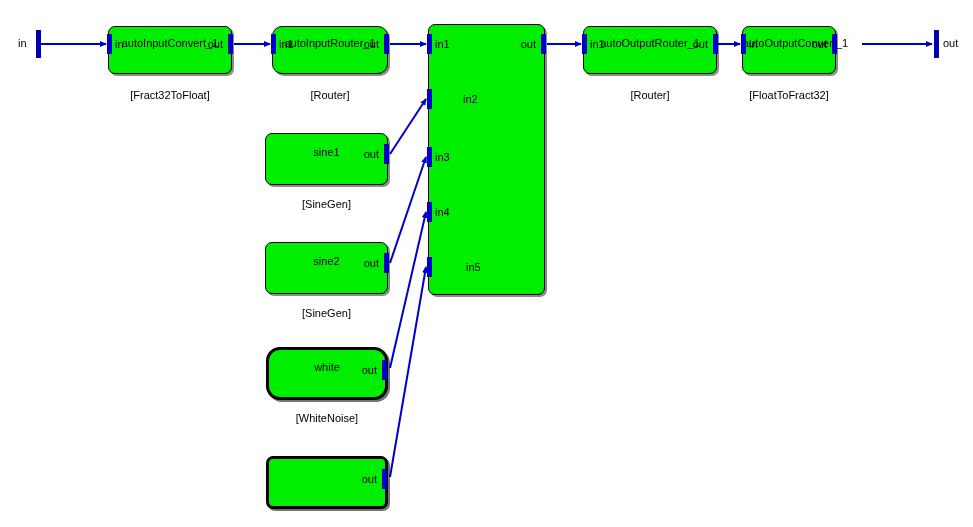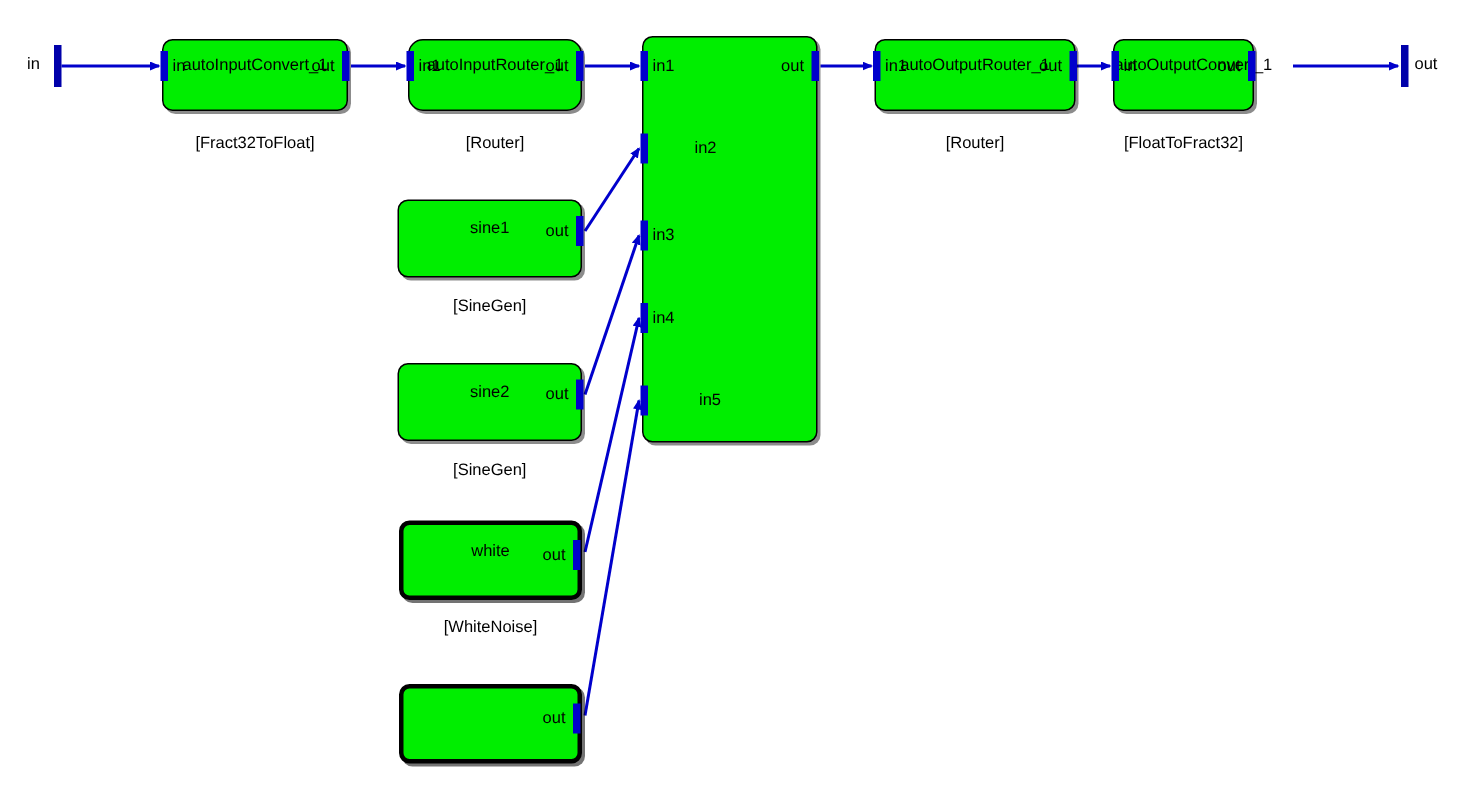--- a/index.html
+++ b/index.html
@@ -165,21 +165,21 @@
         <div class="port-label" style="right: 8px; top: 15px;">out</div>
       </div>
       <div class="block" style="left: 265px; top: 242px; width: 123px; height: 52px; padding-left: 20px;">
         <div class="block-labels">
           <span class="block-name">sine2</span>
           <span class="block-type">[SineGen]</span>
         </div>
         <div class="port" style="right: -2px; top: 10px; height: 20px;"></div>
         <div class="port-label" style="right: 8px; top: 15px;">out</div>
       </div>
-      <div class="block thick" style="left: 266px; top: 347px; width: 122px; height: 53px;">
+      <div class="block thick" style="left: 266px; top: 347px; width: 122px; height: 53px; border-radius: 14px;">
         <div class="block-labels">
           <span class="block-name">white</span>
           <span class="block-type">[WhiteNoise]</span>
         </div>
         <div class="port" style="right: -2px; top: 10px; height: 20px;"></div>
         <div class="port-label" style="right: 8px; top: 15px;">out</div>
       </div>
       <div class="block thick" style="left: 266px; top: 456px; width: 122px; height: 53px;">
         <div class="port" style="right: -2px; top: 10px; height: 20px;"></div>
         <div class="port-label" style="right: 8px; top: 15px;">out</div>

